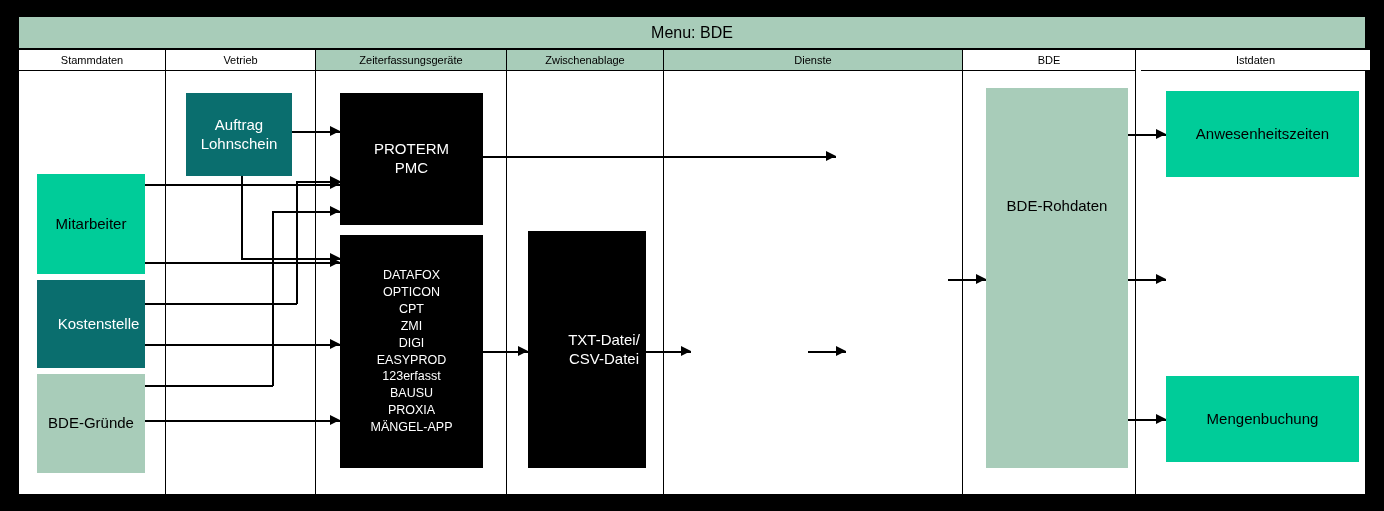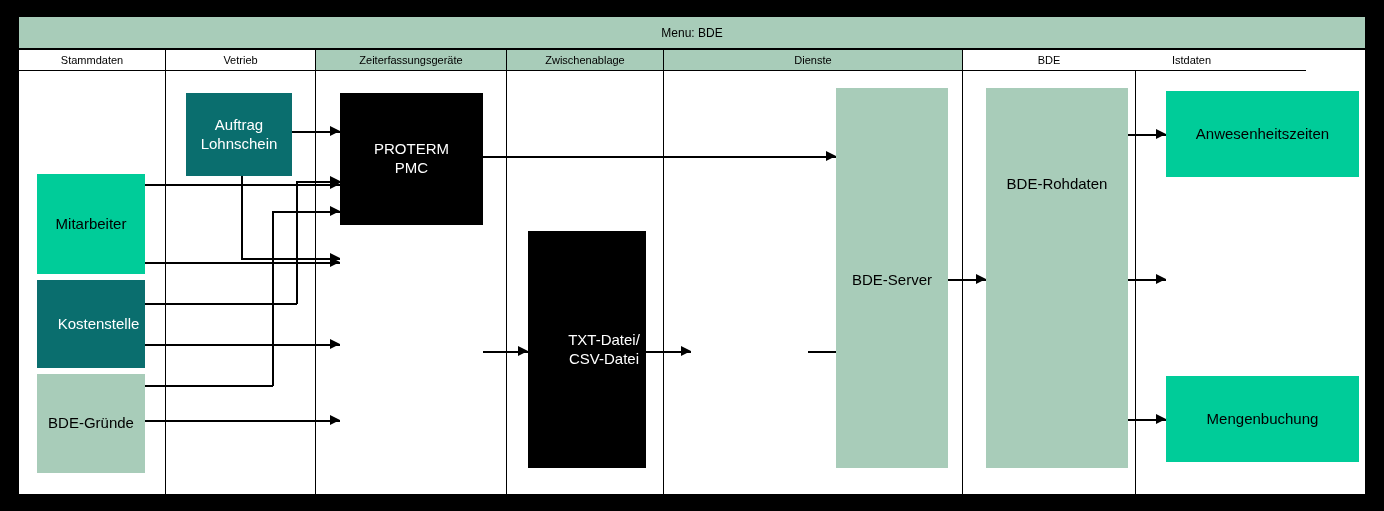--- a/index.html
+++ b/index.html
@@ -19,21 +19,21 @@
   
   #title-bar {
     position: absolute;
     left: 18px; top: 16px;
     width: 1348px; height: 33px;
     background: #A8CCB9;
     border: 1px solid #000000;
     display: flex;
     align-items: center;
     justify-content: center;
-    font-size: 12px;
+    font-size: 16px;
     color: #000000;
   }
 
   
   #panel {
     position: absolute;
     left: 18px; top: 49px;
     width: 1348px; height: 446px;
     background: #FFFFFF;
     border: 1px solid #000000;
@@ -133,21 +133,21 @@
     <div class="col" style="left:645px; width:299px;">
       <div class="col-head tinted">
         <span>Dienste</span>
       </div>
     </div>
     <div class="col" style="left:944px; width:173px;">
       <div class="col-head">
         <span>BDE</span>
       </div>
     </div>
-    <div class="col last" style="left:1058px; width:229px;">
+    <div class="col last" style="left:1122px; width:229px;">
       <div class="col-head">
         <span>Istdaten</span>
       </div>
     </div>
 
     <div class="hline" style="left:273px; top:81px; width:48px;"></div>
     <div class="arrow" style="left:311px; top:76px;"></div>
 
     <div class="vline" style="left:222px; top:126px; height:83px;"></div>
     <div class="hline" style="left:222px; top:208px; width:99px;"></div>
@@ -214,32 +214,41 @@
 
     <div class="node sage" style="left:18px; top:324px; width:108px; height:99px;">
       <span class="lbl">BDE-Gründe</span>
     </div>
 
     <div class="node black" style="left:321px; top:43px; width:143px; height:132px;">
       <span class="lbl">PROTERM
 PMC</span>
     </div>
 
+    <div class="node black devlist" style="left:321px; top:185px; width:143px; height:233px;">
+      <span class="lbl">DATAFOX
+OPTICON
+CPT
+ZMI
+DIGI
+EASYPROD
+123erfasst
+BAUSU
+PROXIA
+MÄNGEL-APP</span>
+    </div>
 
     <div class="node black" style="left:509px; top:181px; width:118px; height:237px;padding-left:34px;">
       <span class="lbl">TXT-Datei/
 CSV-Datei</span>
     </div>
 
 
-    <div class="node sage" style="left:817px; top:38px; width:112px; height:380px; align-items:flex-start; padding-top:183px;">
-      <span class="lbl">BDE-Server</span>
-    </div>
-
-    <div class="node sage" style="left:967px; top:38px; width:142px; height:380px; align-items:flex-start; padding-top:87px;">
+
+    <div class="node sage" style="left:967px; top:38px; width:142px; height:380px; align-items:flex-start; padding-top:109px;">
       <span class="lbl">BDE-Rohdaten</span>
     </div>
 
     <div class="node green" style="left:1147px; top:41px; width:193px; height:86px;">
       <span class="lbl">Anwesenheitszeiten</span>
     </div>
 
 
     <div class="node green" style="left:1147px; top:326px; width:193px; height:86px;">
       <span class="lbl">Mengenbuchung</span>

